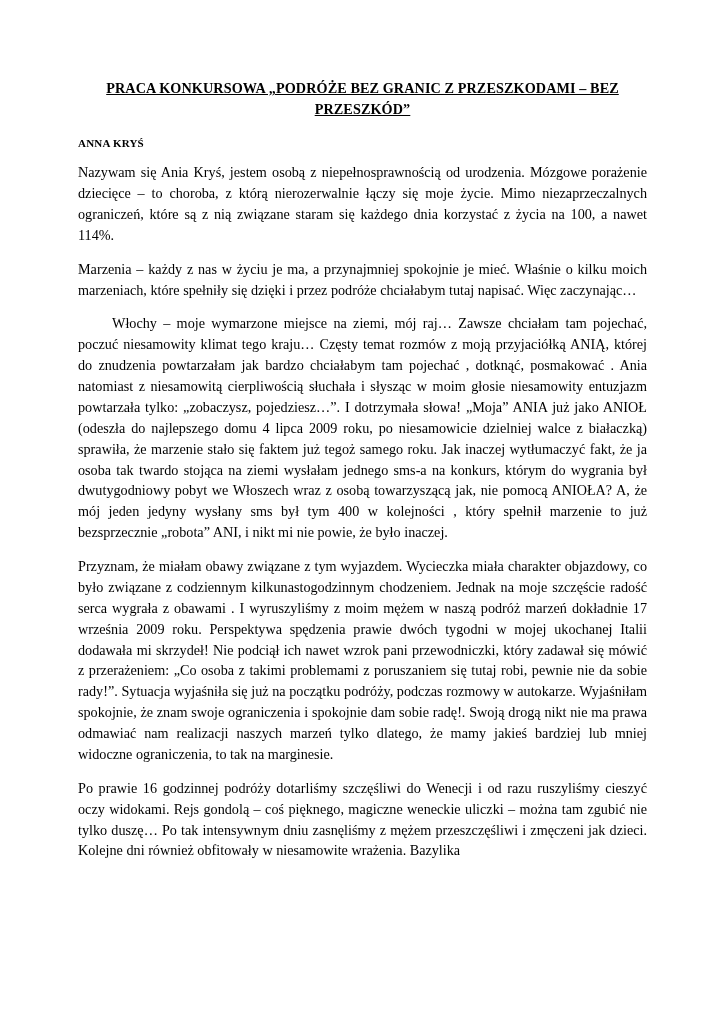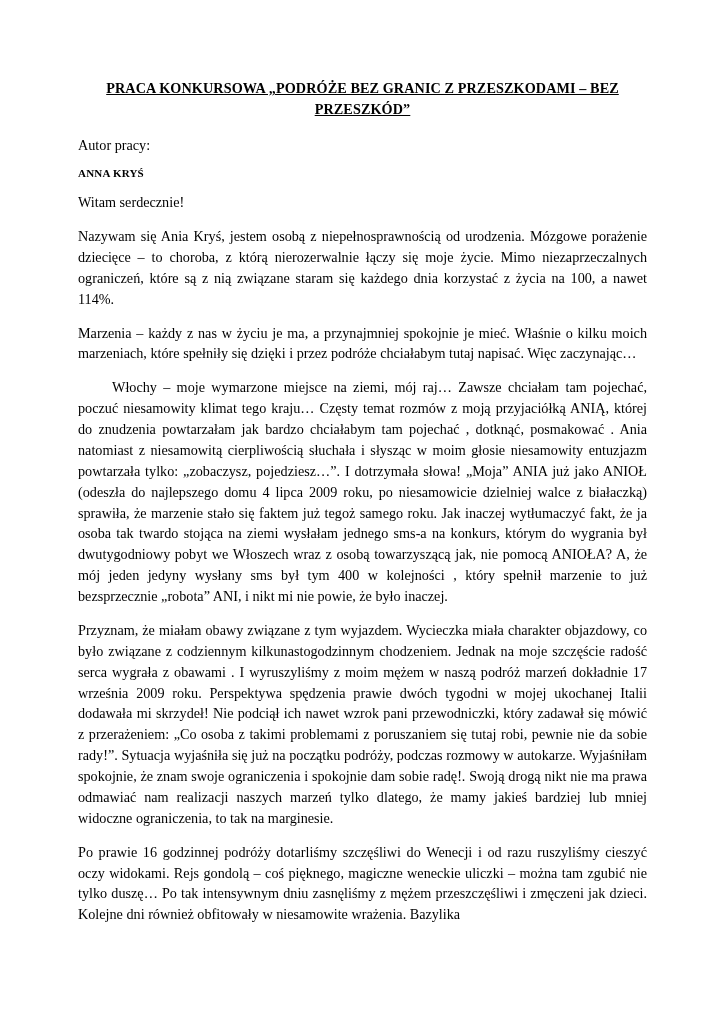--- a/index.html
+++ b/index.html
@@ -51,25 +51,23 @@
     text-indent: 34px;
   }
 </style>
 </head>
 <body>
 
 <div class="page">
 
   <h1 class="doc-title">PRACA KONKURSOWA „PODRÓŻE BEZ GRANIC Z PRZESZKODAMI – BEZ PRZESZKÓD”</h1>
 
-  <p class="author-label">Autor pracy:</p>
 
   <p class="author-name">ANNA KRYŚ</p>
 
-  <p class="para">Witam serdecznie!</p>
 
   <p class="para">Nazywam się Ania Kryś, jestem osobą z niepełnosprawnością od urodzenia. Mózgowe porażenie dziecięce – to choroba, z którą nierozerwalnie łączy się moje życie. Mimo niezaprzeczalnych ograniczeń, które są z nią związane staram się każdego dnia korzystać z życia na 100, a nawet 114%.</p>
 
   <p class="para">Marzenia – każdy z nas w życiu je ma, a przynajmniej spokojnie je mieć. Właśnie o kilku moich marzeniach, które spełniły się dzięki i przez podróże chciałabym tutaj napisać. Więc zaczynając…</p>
 
   <p class="para indent">Włochy – moje wymarzone miejsce na ziemi, mój raj… Zawsze chciałam tam pojechać, poczuć niesamowity klimat tego kraju… Częsty temat rozmów z moją przyjaciółką ANIĄ, której do znudzenia powtarzałam jak bardzo chciałabym tam pojechać , dotknąć, posmakować . Ania natomiast z niesamowitą cierpliwością słuchała i słysząc w moim głosie niesamowity entuzjazm powtarzała tylko: „zobaczysz, pojedziesz…”. I dotrzymała słowa! „Moja” ANIA już jako ANIOŁ (odeszła do najlepszego domu 4 lipca 2009 roku, po niesamowicie dzielniej walce z białaczką) sprawiła, że marzenie stało się faktem już tegoż samego roku. Jak inaczej wytłumaczyć fakt, że ja osoba tak twardo stojąca na ziemi wysłałam jednego sms-a na konkurs, którym do wygrania był dwutygodniowy pobyt we Włoszech wraz z osobą towarzyszącą jak, nie pomocą ANIOŁA? A, że mój jeden jedyny wysłany sms był tym 400 w kolejności , który spełnił marzenie to już bezsprzecznie „robota” ANI, i nikt mi nie powie, że było inaczej.</p>
 
   <p class="para">Przyznam, że miałam obawy związane z tym wyjazdem. Wycieczka miała charakter objazdowy, co było związane z codziennym kilkunastogodzinnym chodzeniem. Jednak na moje szczęście radość serca wygrała z obawami . I wyruszyliśmy z moim mężem w naszą podróż marzeń dokładnie 17 września 2009 roku. Perspektywa spędzenia prawie dwóch tygodni w mojej ukochanej Italii dodawała mi skrzydeł! Nie podciął ich nawet wzrok pani przewodniczki, który zadawał się mówić z przerażeniem: „Co osoba z takimi problemami z poruszaniem się tutaj robi, pewnie nie da sobie rady!”. Sytuacja wyjaśniła się już na początku podróży, podczas rozmowy w autokarze. Wyjaśniłam spokojnie, że znam swoje ograniczenia i spokojnie dam sobie radę!. Swoją drogą nikt nie ma prawa odmawiać nam realizacji naszych marzeń tylko dlatego, że mamy jakieś bardziej lub mniej widoczne ograniczenia, to tak na marginesie.</p>
 
   <p class="para">Po prawie 16 godzinnej podróży dotarliśmy szczęśliwi do Wenecji i od razu ruszyliśmy cieszyć oczy widokami. Rejs gondolą – coś pięknego, magiczne weneckie uliczki – można tam zgubić nie tylko duszę… Po  tak intensywnym dniu zasnęliśmy z mężem przeszczęśliwi i zmęczeni jak dzieci. Kolejne dni również obfitowały w niesamowite wrażenia. Bazylika</p>

